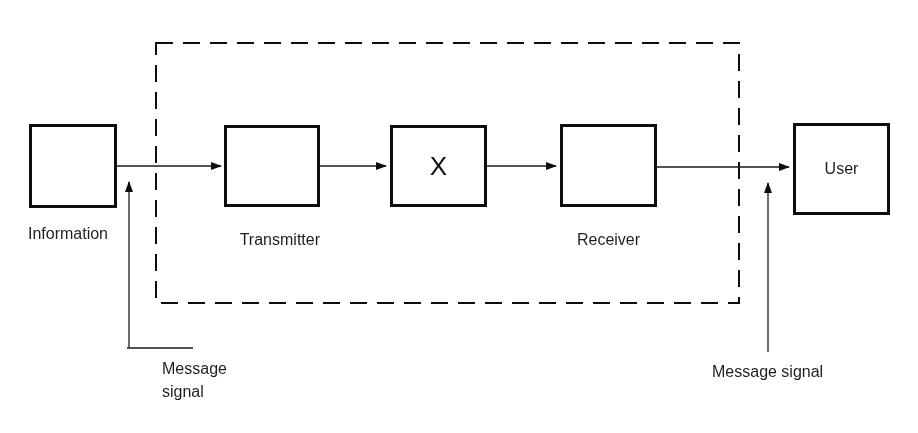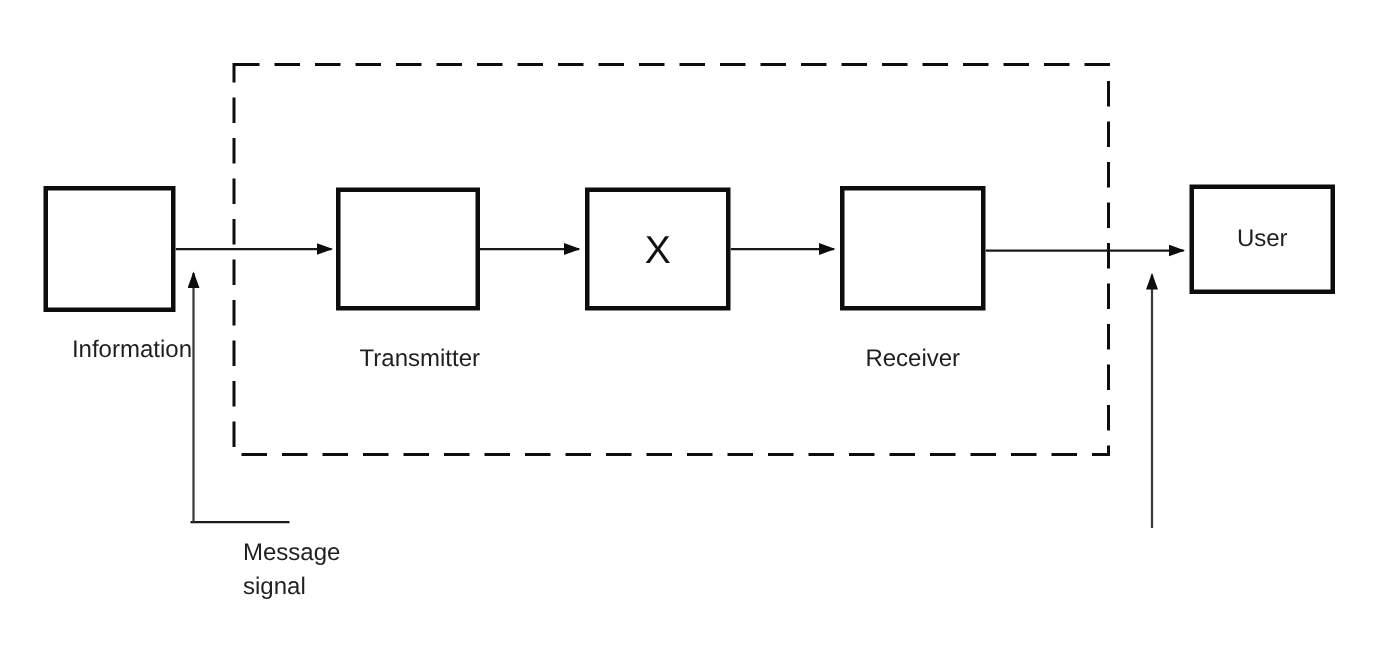--- a/index.html
+++ b/index.html
@@ -76,31 +76,32 @@
   <div class="box" style="left:29px; top:124px; width:88px; height:84px;"></div>
 
   <div class="box" style="left:224px; top:125px; width:96px; height:82px;"></div>
 
   <div class="box" style="left:390px; top:125px; width:97px; height:82px;">
     <span class="x-sym">X</span>
   </div>
 
   <div class="box" style="left:560px; top:124px; width:97px; height:83px;"></div>
 
-  <div class="box" style="left:793px; top:123px; width:97px; height:73px;">
+  <div class="box" style="left:793px; top:123px; width:97px; height:92px;">
     <span class="user-lbl">User</span>
   </div>
 
-  <div class="lbl center" style="left:8px; top:222px; width:120px;text-align:right;">
+  <div class="lbl center" style="left:8px; top:222px; width:120px;">
     <div>Information</div>
   </div>
 
   <div class="lbl center" style="left:224px; top:228px; width:96px;text-align:right;">Transmitter</div>
 
   <div class="lbl center" style="left:560px; top:228px; width:97px;">Receiver</div>
 
   <div class="lbl" style="left:162px; top:357px;">
     <div>Message</div>
     <div>signal</div>
   </div>
 
+  <div class="lbl" style="left:712px; top:360px;">Message signal</div>
 
 </div>
 
 </body></html>

